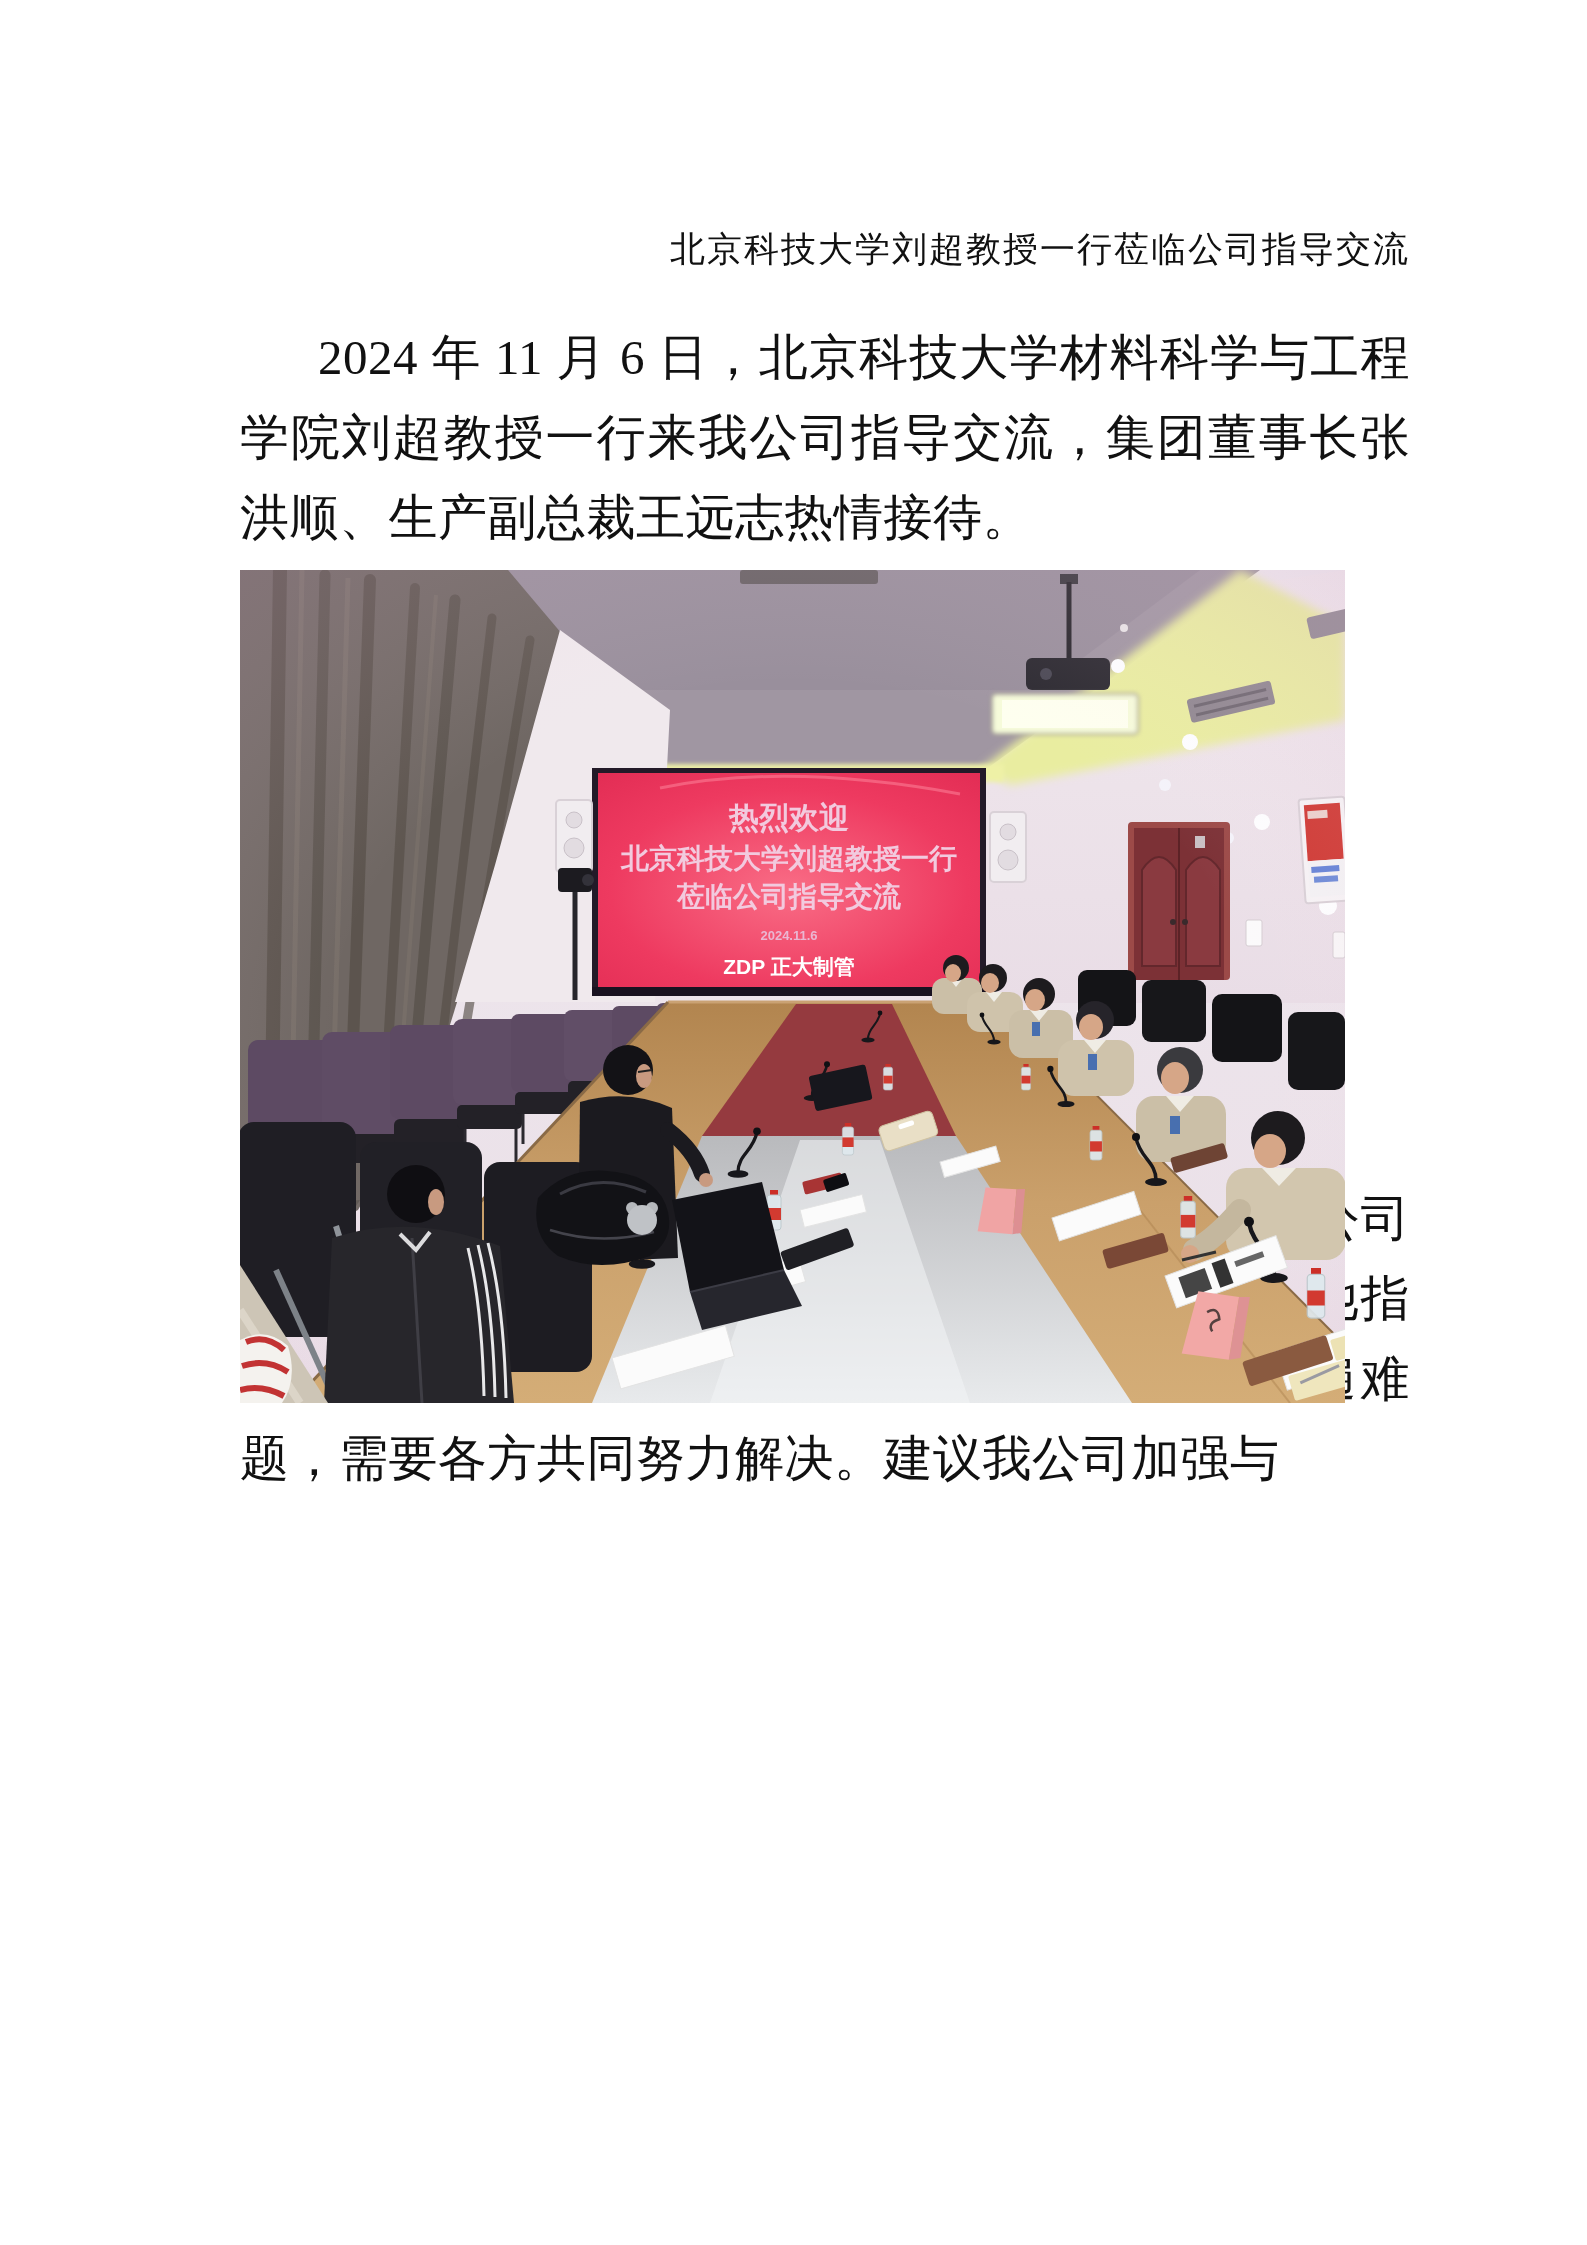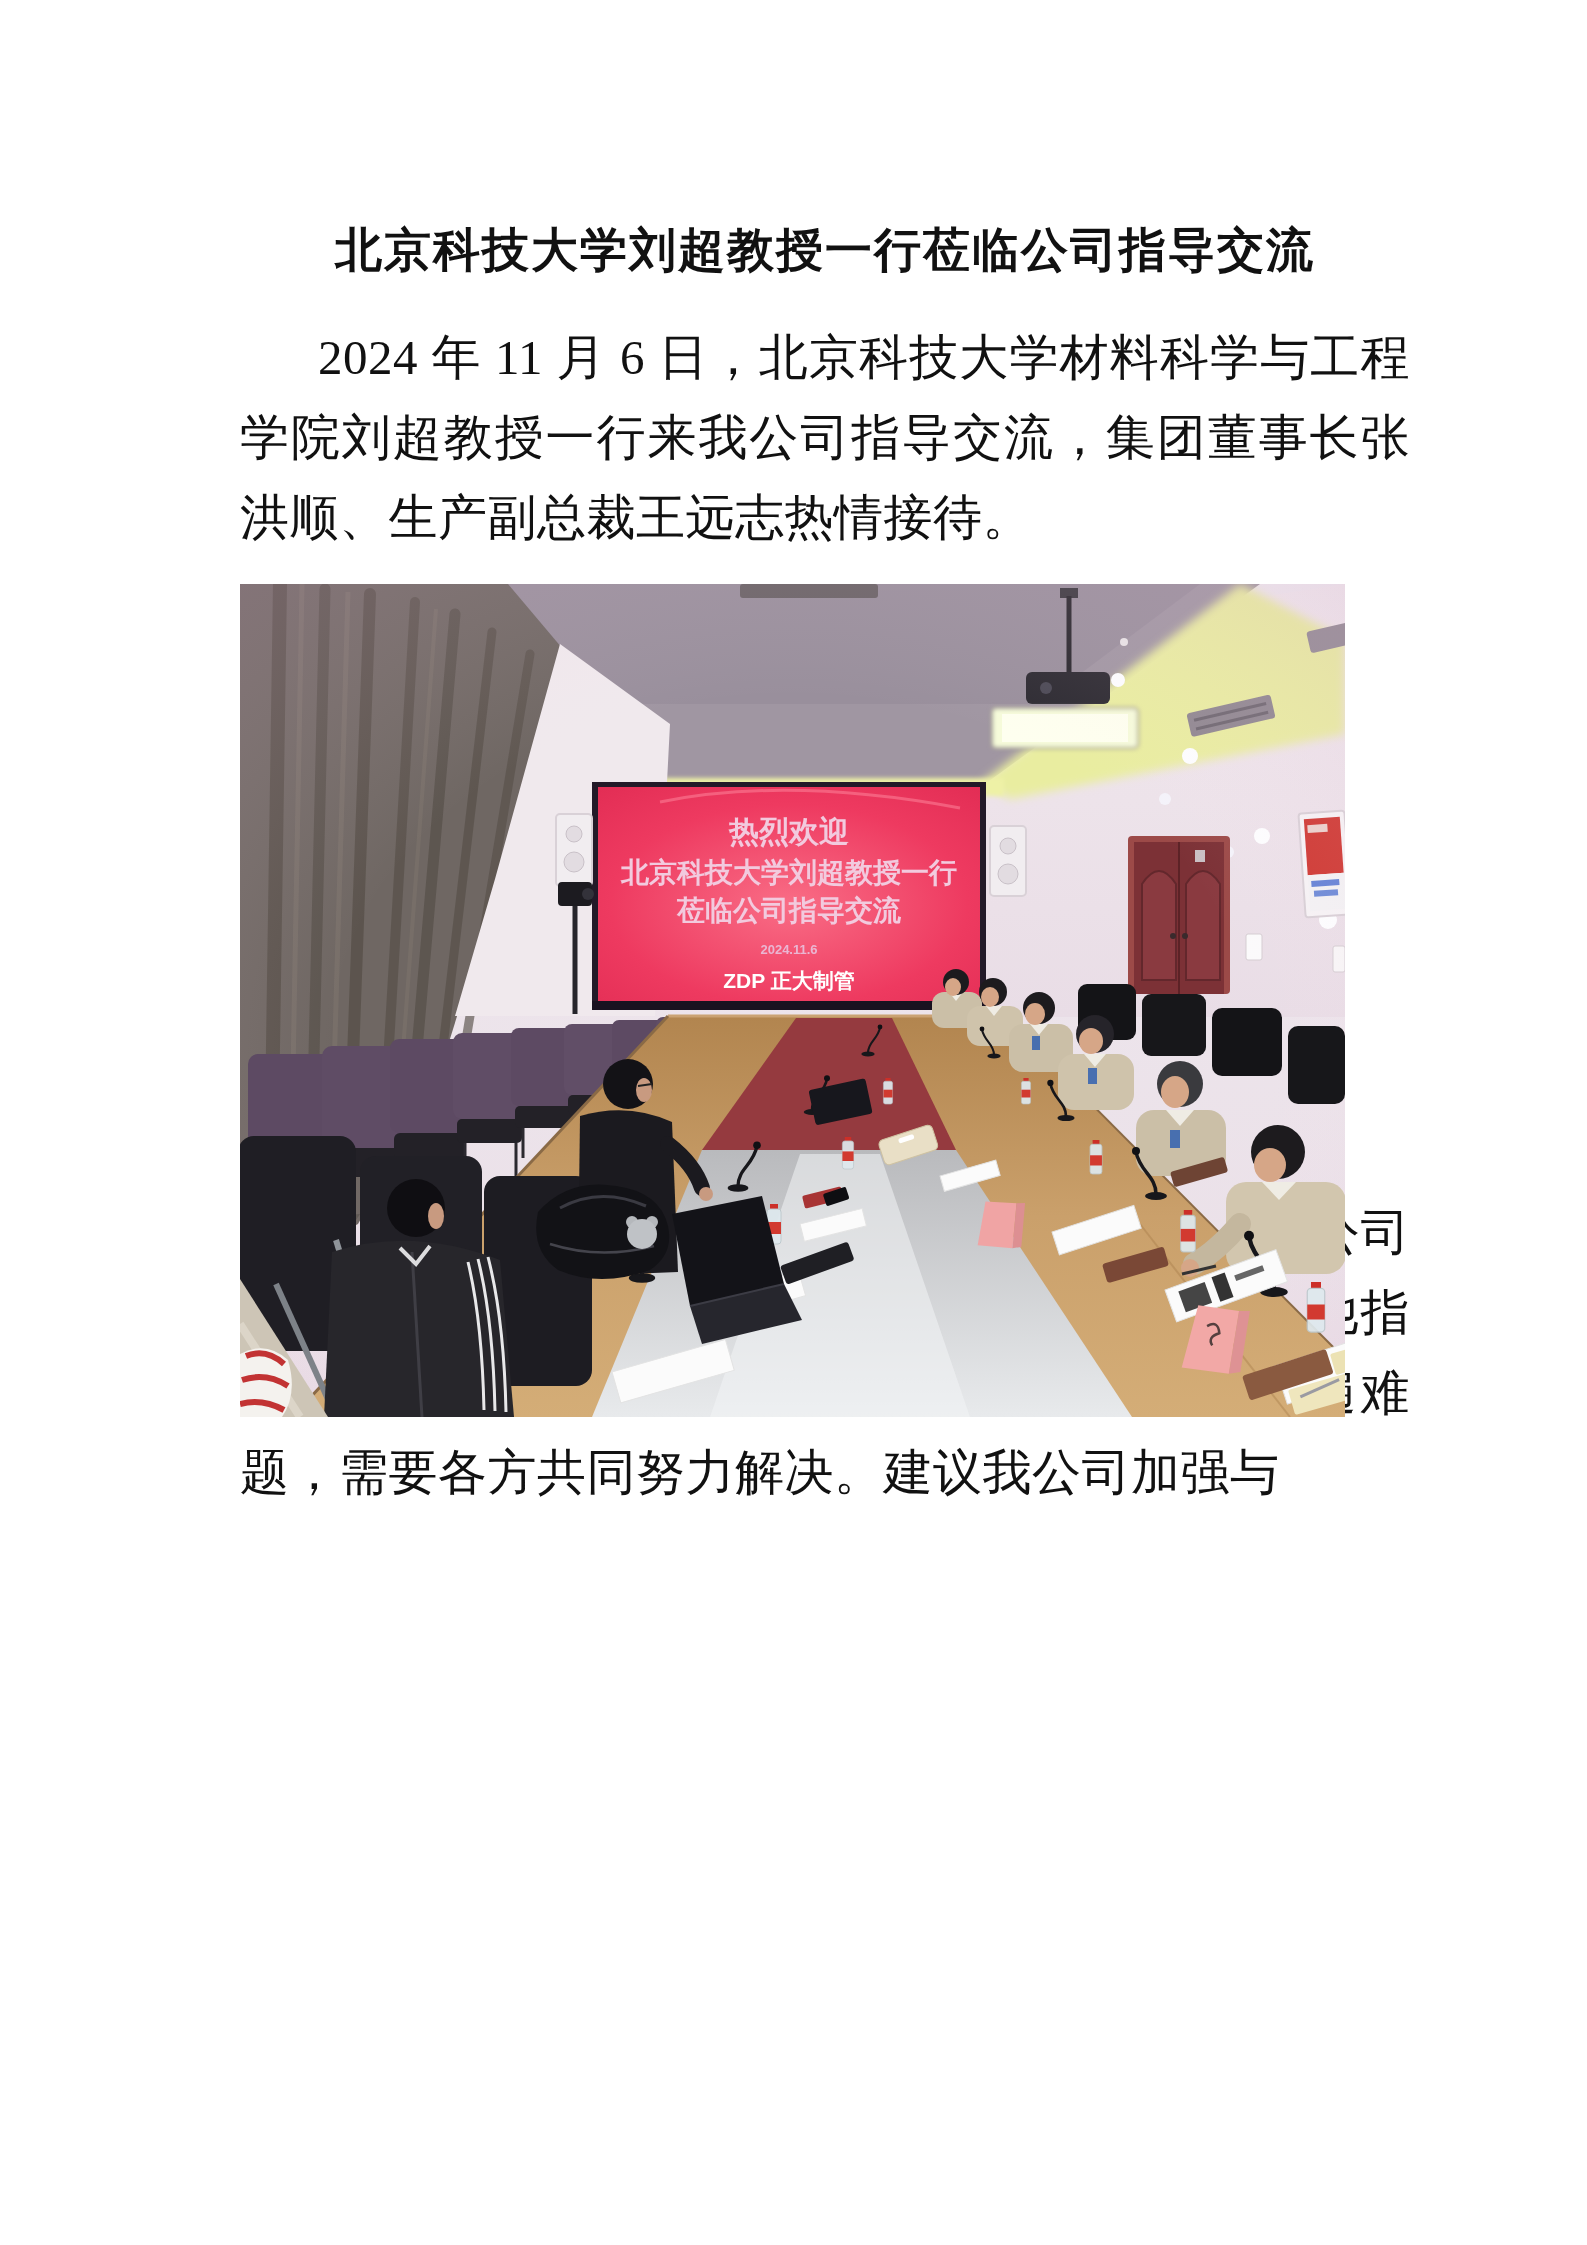--- a/index.html
+++ b/index.html
@@ -10,39 +10,39 @@
     overflow:hidden;
     font-family:"Liberation Serif","DejaVu Serif",serif;
     color:#111;
   }
   .content{
     position:absolute;
     left:240px;top:208px;
     width:1170px;
   }
   .doc-title{
-    font-size:47px;
-    font-weight:bold;
+    font-size:35px;
+    font-weight:normal;
     line-height:84px;
-    text-align:center;
+    text-align:right;
     letter-spacing:2px;
     margin:0 0 26px 0;
   }
   .para{
     font-size:49px;
     line-height:80px;
     text-align:justify;
     text-justify:inter-character;
     text-indent:78px;
     margin:0;
     letter-spacing:0.5px;
   }
   .photo{
     width:1105px;height:589px;
-    margin:26px 0 20px 0;
+    margin:12px 0 20px 0;
     position:relative;
     background:#eee;
   }
   .photo svg{display:block;}
   svg text{font-family:"Liberation Sans","DejaVu Sans",sans-serif;}
 </style>
 </head>
 <body>
 
 <div class="content">

